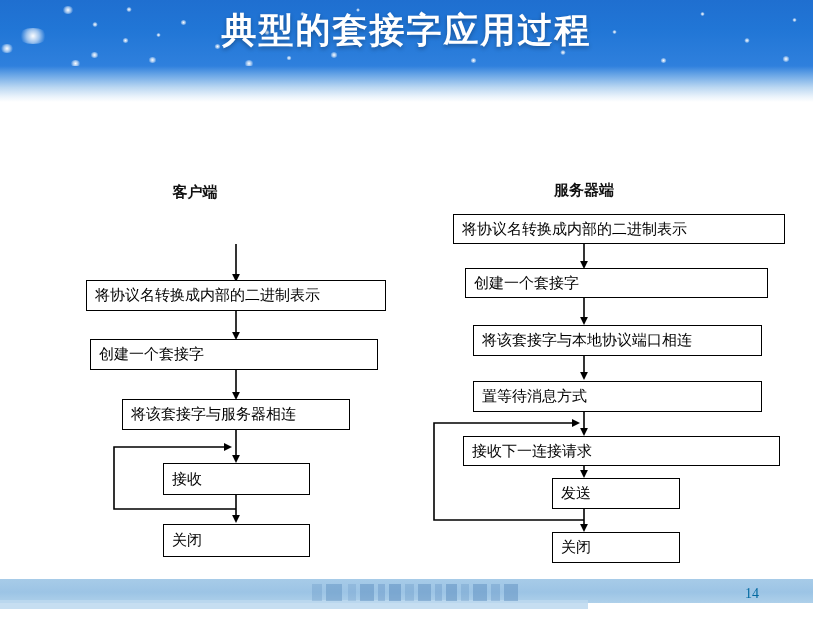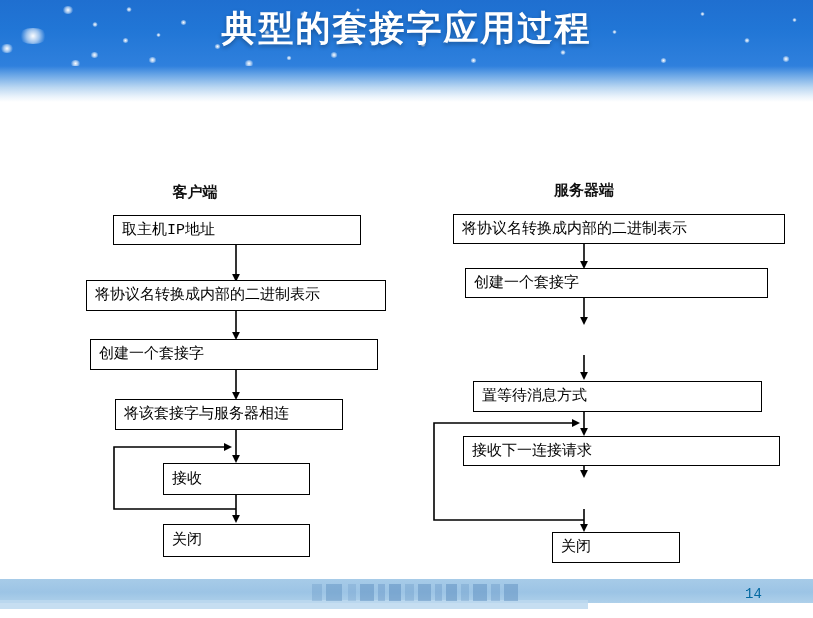--- a/index.html
+++ b/index.html
@@ -6,21 +6,21 @@
     margin: 0;
     padding: 0;
     background: #ffffff;
   }
   #slide {
     position: relative;
     width: 813px;
     height: 618px;
     overflow: hidden;
     background: #ffffff;
-    font-family: Liberation Mono, monospace;
+    font-family: Liberation Serif, serif;
   }
 
   
   .header-band {
     position: absolute;
     left: 0; top: 0;
     width: 813px; height: 66px;
     background: linear-gradient(180deg, #1f6fd0 0%, #2176d6 45%, #2f80dd 100%);
     overflow: hidden;
   }
@@ -194,43 +194,44 @@
       <line x1="584" y1="335" x2="584" y2="356" stroke="#000" stroke-width="1.6" marker-end="url(#arrow)"></line>
       <line x1="584" y1="392" x2="584" y2="412" stroke="#000" stroke-width="1.6" marker-end="url(#arrow)"></line>
       <line x1="584" y1="446" x2="584" y2="454" stroke="#000" stroke-width="1.6" marker-end="url(#arrow)"></line>
       <line x1="584" y1="489" x2="584" y2="508" stroke="#000" stroke-width="1.6" marker-end="url(#arrow)"></line>
 
       <path d="M584,500 L434,500 L434,403 L576,403" fill="none" stroke="#000" stroke-width="1.6" marker-end="url(#arrow)"></path>
     </svg>
 
     <div class="col-label" style="left:145px; top:163px; width:100px;">客户端</div>
 
-    <div class="node" style="left:113px; top:195px; width:248px; height:30px;">取主机IP地址</div>
 
     <div class="node" style="left:86px; top:260px; width:300px; height:31px;">将协议名转换成内部的二进制表示</div>
 
     <div class="node" style="left:90px; top:319px; width:288px; height:31px;">创建一个套接字</div>
 
-    <div class="node" style="left:115px; top:379px; width:228px; height:31px;">将该套接字与服务器相连</div>
+    <div class="node" style="left:122px; top:379px; width:228px; height:31px;">将该套接字与服务器相连</div>
 
     <div class="node" style="left:163px; top:443px; width:147px; height:32px;text-align:right;">接收</div>
 
     <div class="node" style="left:163px; top:504px; width:147px; height:33px;">关闭</div>
 
     <div class="col-label" style="left:533px; top:161px; width:102px;">服务器端</div>
 
     <div class="node" style="left:453px; top:194px; width:332px; height:30px;">将协议名转换成内部的二进制表示</div>
 
     <div class="node" style="left:465px; top:248px; width:303px; height:30px;">创建一个套接字</div>
 
+    <div class="node" style="left:473px; top:305px; width:289px; height:31px;">将该套接字与本地协议端口相连</div>
 
     <div class="node" style="left:463px; top:416px; width:317px; height:30px;">接收下一连接请求</div>
 
     <div class="node" style="left:473px; top:361px; width:289px; height:31px;">置等待消息方式</div>
 
+    <div class="node" style="left:552px; top:458px; width:128px; height:31px;">发送</div>
 
     <div class="node" style="left:552px; top:512px; width:128px; height:31px;">关闭</div>
   </div>
 
   <div class="footer-bar"></div>
   <div class="footer-bar-lower"></div>
 
   <div class="footer-watermark">
     <i style="left:0px;   width:10px; opacity:0.35;"></i>
     <i style="left:14px;  width:16px; opacity:0.55;"></i>

